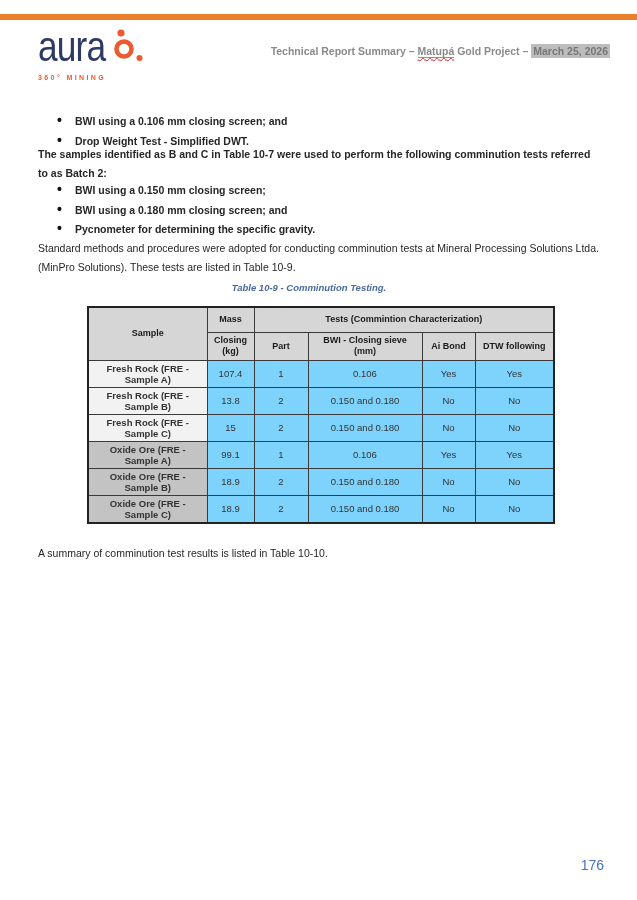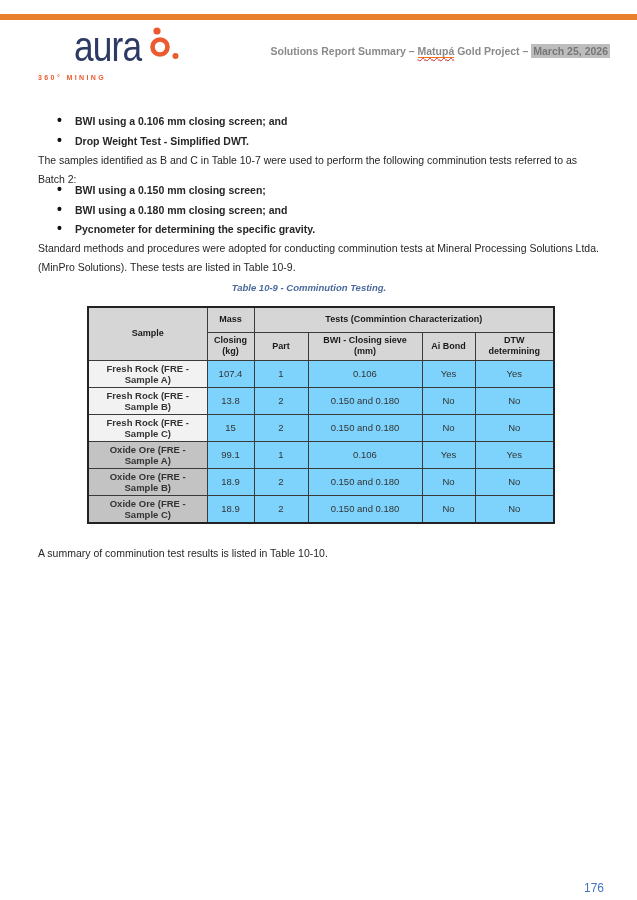--- a/index.html
+++ b/index.html
@@ -21,21 +21,21 @@
   .page {
     position:relative; width:637px; height:900px; background:#ffffff;
     font-family:"Liberation Sans","DejaVu Sans",sans-serif;
     color:var(--body_text); overflow:hidden;
   }
   
   .topbar { position:absolute; top:14px; left:0; width:637px; height:6px;
     background:var(--accent_orange); }
   
   .logo { position:absolute; top:22px; left:38px; }
-  .logo-row { display:flex; align-items:flex-start;margin-left:36px; }
+  .logo-row { display:flex; align-items:center; }
   .logo-word {
     font-size:42px; line-height:50px; font-weight:400; color:var(--logo_navy);
     letter-spacing:-1px; transform:scaleX(0.84); transform-origin:left top;
   }
   .logo-mark { margin-left:-8px; margin-top:2px; }
   .logo-tagline {
     margin-top:2px; font-size:7px; font-weight:600; letter-spacing:2.4px;
     color:var(--logo_mark_orange);
   }
   
@@ -57,21 +57,21 @@
   ul.bullets { list-style:none; }
   ul.bullets li {
     position:relative; padding-left:37px; font-weight:700; line-height:19.5px;
     font-size:10.5px;
   }
   ul.bullets li::before {
     content:"\2022"; position:absolute; left:19px; top:-1px; font-size:14px;
     font-weight:700; color:#111;
   }
   .bullets1 { top:112px; }
-  .para1   { top:151px; }
+  .para1   { top:145px;font-weight:bold; }
   .bullets2{ top:181px; }
   .para2   { top:239px; }
   .para3   { top:544px; }
   .caption {
     position:absolute; top:282px; left:0; width:618px; text-align:center;
     font-size:9.5px; font-style:italic; font-weight:600; color:var(--caption_blue);
   }
   
   .tbl-wrap { position:absolute; top:306px; left:87px; }
   table.comm {
@@ -88,23 +88,22 @@
   }
   tr.h1 { height:25px; }
   tr.h2 { height:28px; }
   table.comm tbody tr { height:26px; }
   td.c-sample { font-size:9.2px; font-weight:700; color:#1a1a1a; }
   tr.row-fresh td.c-sample { background:var(--fresh_row_bg); }
   tr.row-oxide td.c-sample { background:var(--oxide_row_bg); }
   table.comm tbody td { font-size:9.5px; color:#333; background:#7dd3fc; }
   
   .page-number {
-    position:absolute; top:857px; right:33px; font-size:12px;
+    position:absolute; top:857px; right:33px; font-size:14px;
     color:var(--page_number_blue);
-    margin-top:24px;
   }
 </style>
 </head>
 <body>
 
 <div class="page">
 
   <div class="topbar"></div>
 
   <div class="logo">
@@ -115,21 +114,21 @@
           <circle cx="11" cy="7" r="3.6" fill="var(--logo_mark_orange)"></circle>
           <circle cx="14" cy="23" r="7.5" fill="none" stroke="var(--logo_mark_orange)" stroke-width="4.6"></circle>
           <circle cx="29.5" cy="32" r="3" fill="var(--logo_mark_orange)"></circle>
         </svg>
       </span>
     </div>
     <div class="logo-tagline">360° MINING</div>
   </div>
 
   <div class="doc-title">
-    <span>Solutions Report Summary – </span><span class="spell-error">Matupá</span><span> Gold Project – </span><span class="date-highlight">March 25, 2026</span>
+    <span>Technical Report Summary – </span><span class="spell-error">Matupá</span><span> Gold Project – </span><span class="date-highlight">March 25, 2026</span>
   </div>
 
   <ul class="bullets section bullets1">
     <li>BWI using a 0.106 mm closing screen; and</li>
     <li>Drop Weight Test - Simplified DWT.</li>
   </ul>
 
   <p class="copy section para1">The samples identified as B and C in Table 10-7 were used to perform the following comminution tests referred to as Batch 2:</p>
 
   <ul class="bullets section bullets2">
@@ -156,21 +155,21 @@
         <tr class="h1">
           <th rowspan="2">Sample</th>
           <th>Mass</th>
           <th colspan="4">Tests (Commintion Characterization)</th>
         </tr>
         <tr class="h2">
           <th>Closing (kg)</th>
           <th>Part</th>
           <th>BWI - Closing sieve (mm)</th>
           <th>Ai Bond</th>
-          <th>DTW determining</th>
+          <th>DTW following</th>
         </tr>
       </thead>
       <tbody>
         <tr class="row-fresh">
           <td class="c-sample">Fresh Rock (FRE - Sample A)</td>
           <td>107.4</td>
           <td>1</td>
           <td>0.106</td>
           <td>Yes</td>
           <td>Yes</td>

